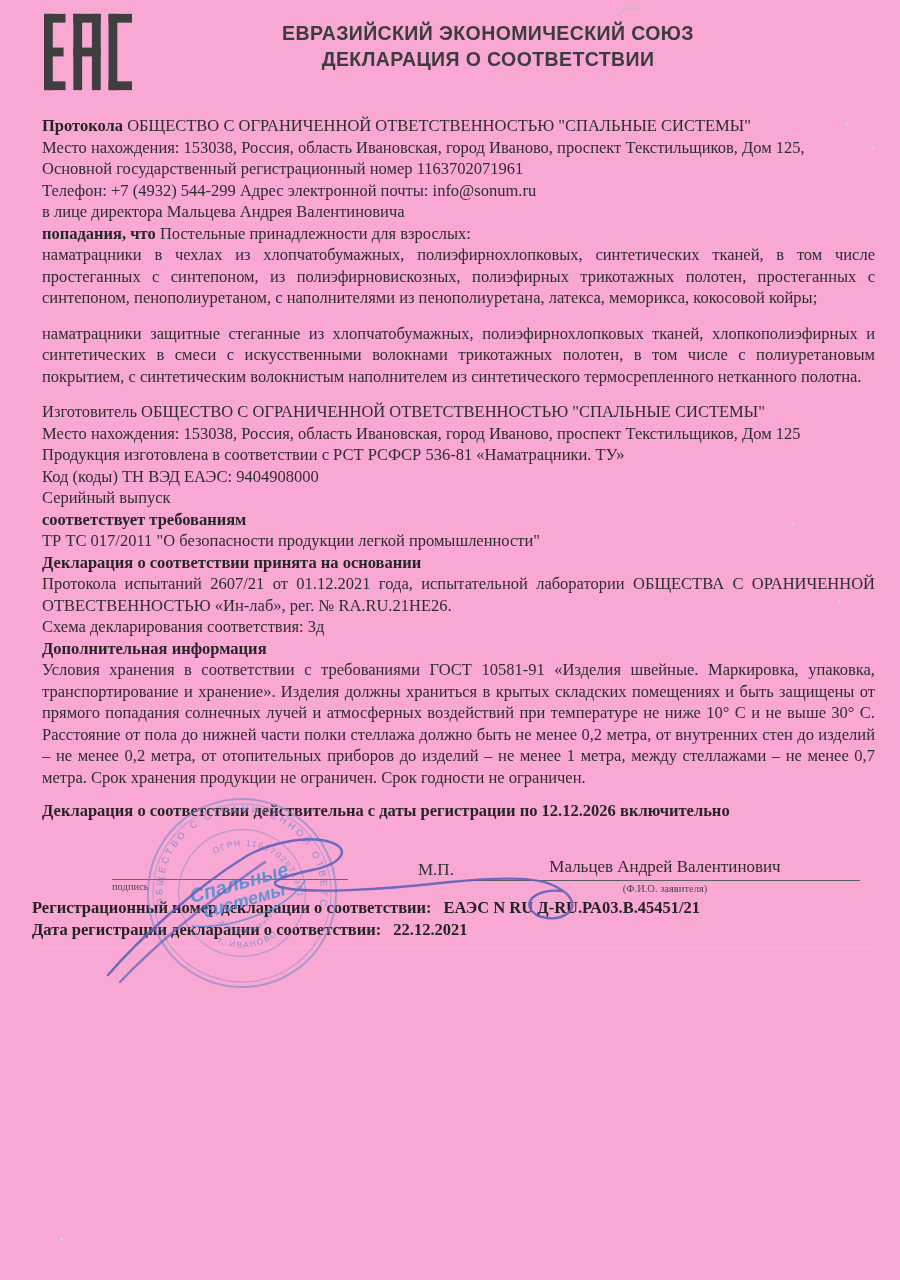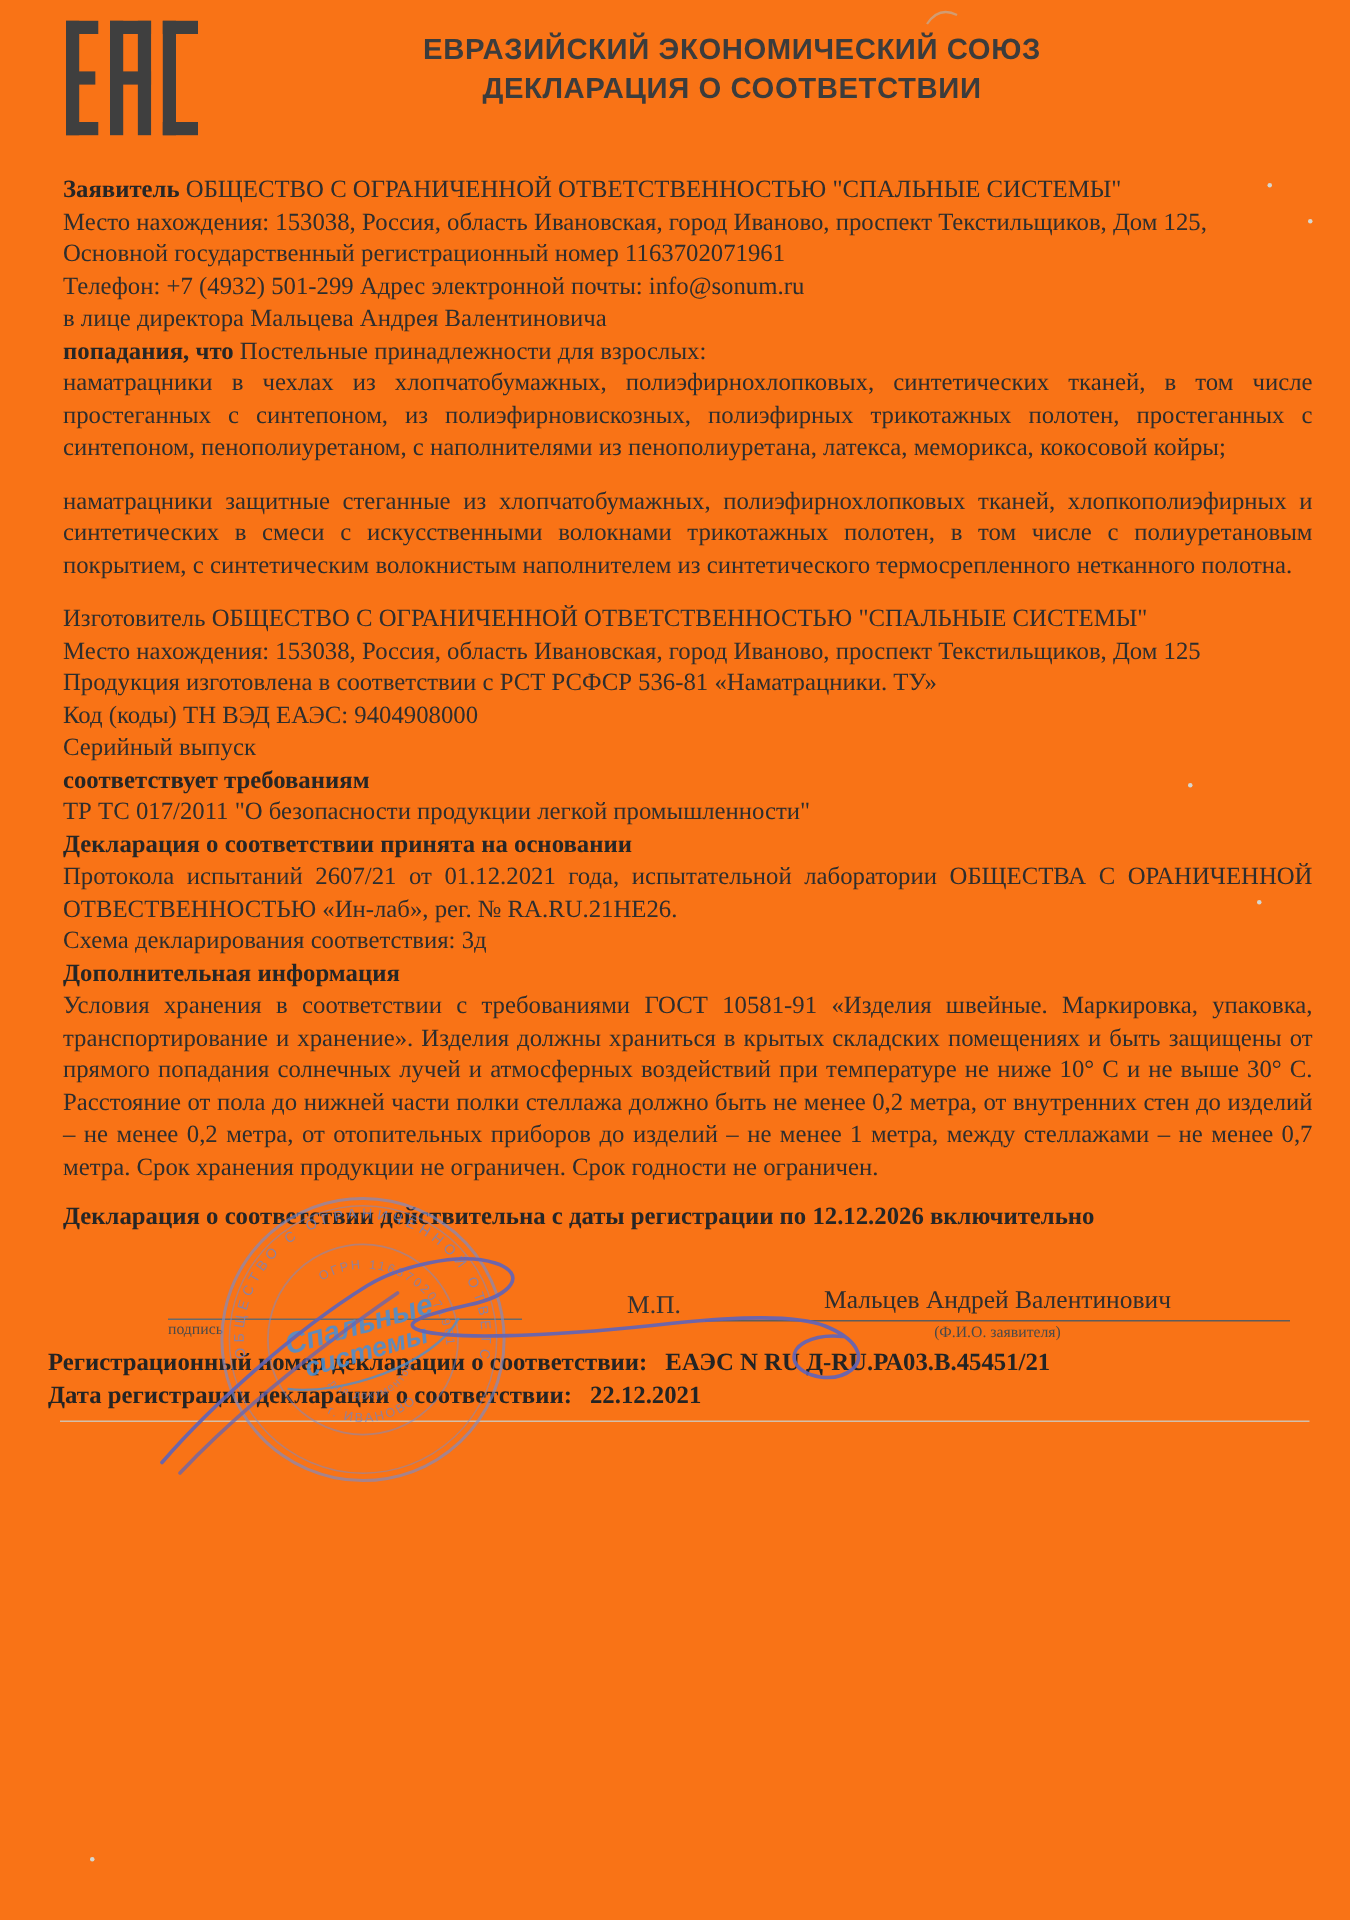--- a/index.html
+++ b/index.html
@@ -1,18 +1,18 @@
 <!DOCTYPE html>
 <html><head>
 <meta charset="utf-8">
 <style>
   html,body{margin:0;padding:0;background:#e8e8e6;}
   .page{
     position:relative;width:900px;height:1280px;margin:0 auto;
-    background:#f97316;overflow:hidden;
+    background:#f9a8d4;overflow:hidden;
     font-family:"Liberation Serif", serif;color:#2e2e2e;
   }
   
   .eac-logo{position:absolute;left:44px;top:13px;}
   
   .doc-header{
     position:absolute;left:238px;top:20px;width:500px;text-align:center;
     font-family:"Liberation Sans", sans-serif;font-weight:bold;
     font-size:19.5px;line-height:26px;color:#3c3c3c;letter-spacing:.4px;
   }
@@ -67,24 +67,24 @@
       <rect x="66" y="69" width="24" height="9"></rect>
     </g>
   </svg>
 
   <div class="doc-header">
     <div>ЕВРАЗИЙСКИЙ ЭКОНОМИЧЕСКИЙ СОЮЗ</div>
     <div>ДЕКЛАРАЦИЯ О СООТВЕТСТВИИ</div>
   </div>
 
   <div class="content">
-    <p><span class="b">Заявитель </span><span>ОБЩЕСТВО С ОГРАНИЧЕННОЙ ОТВЕТСТВЕННОСТЬЮ "СПАЛЬНЫЕ СИСТЕМЫ"</span></p>
+    <p><span class="b">Протокола </span><span>ОБЩЕСТВО С ОГРАНИЧЕННОЙ ОТВЕТСТВЕННОСТЬЮ "СПАЛЬНЫЕ СИСТЕМЫ"</span></p>
     <p>Место нахождения: 153038, Россия, область Ивановская, город Иваново, проспект Текстильщиков, Дом 125,</p>
     <p>Основной государственный регистрационный номер 1163702071961</p>
-    <p>Телефон: +7 (4932) 501-299 Адрес электронной почты: info@sonum.ru</p>
+    <p>Телефон: +7 (4932) 544-299 Адрес электронной почты: info@sonum.ru</p>
     <p>в лице директора Мальцева Андрея Валентиновича</p>
 
     <p><span class="b">попадания, что </span><span>Постельные принадлежности для взрослых:</span></p>
     <p class="just">наматрацники в чехлах из хлопчатобумажных, полиэфирнохлопковых, синтетических тканей, в том числе простеганных с синтепоном, из полиэфирновискозных, полиэфирных трикотажных полотен, простеганных с синтепоном, пенополиуретаном, с наполнителями из пенополиуретана, латекса, меморикса, кокосовой койры;</p>
     <p class="just gap-sm">наматрацники защитные стеганные из хлопчатобумажных, полиэфирнохлопковых тканей, хлопкополиэфирных и синтетических в смеси с искусственными волокнами трикотажных полотен, в том числе с полиуретановым покрытием, с синтетическим волокнистым наполнителем из синтетического термосрепленного нетканного полотна.</p>
 
     <p class="gap-sm">Изготовитель ОБЩЕСТВО С ОГРАНИЧЕННОЙ ОТВЕТСТВЕННОСТЬЮ "СПАЛЬНЫЕ СИСТЕМЫ"</p>
     <p>Место нахождения: 153038, Россия, область Ивановская, город Иваново, проспект Текстильщиков, Дом 125</p>
     <p>Продукция изготовлена в соответствии с РСТ РСФСР 536-81 «Наматрацники. ТУ»</p>
     <p>Код (коды) ТН ВЭД ЕАЭС: 9404908000</p>

